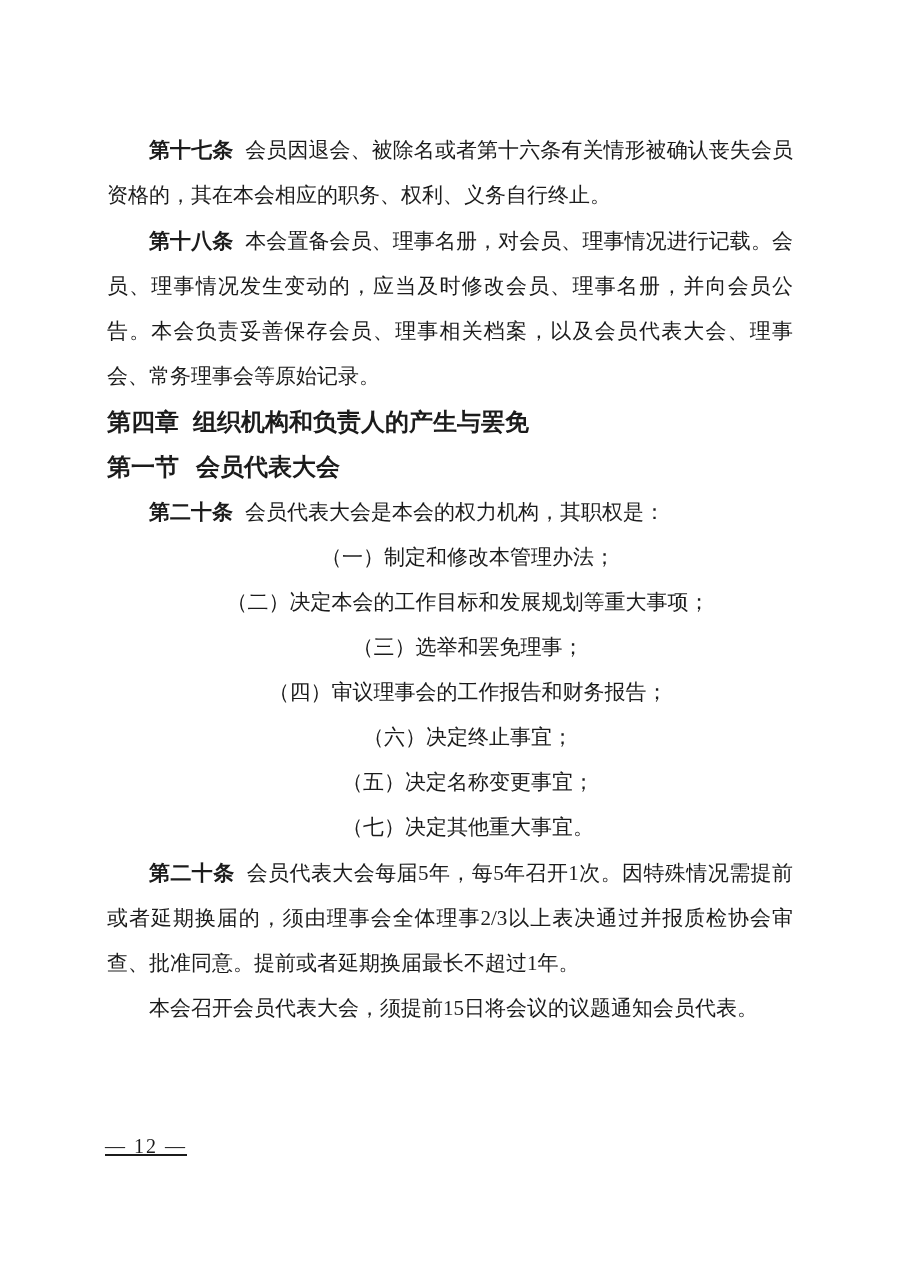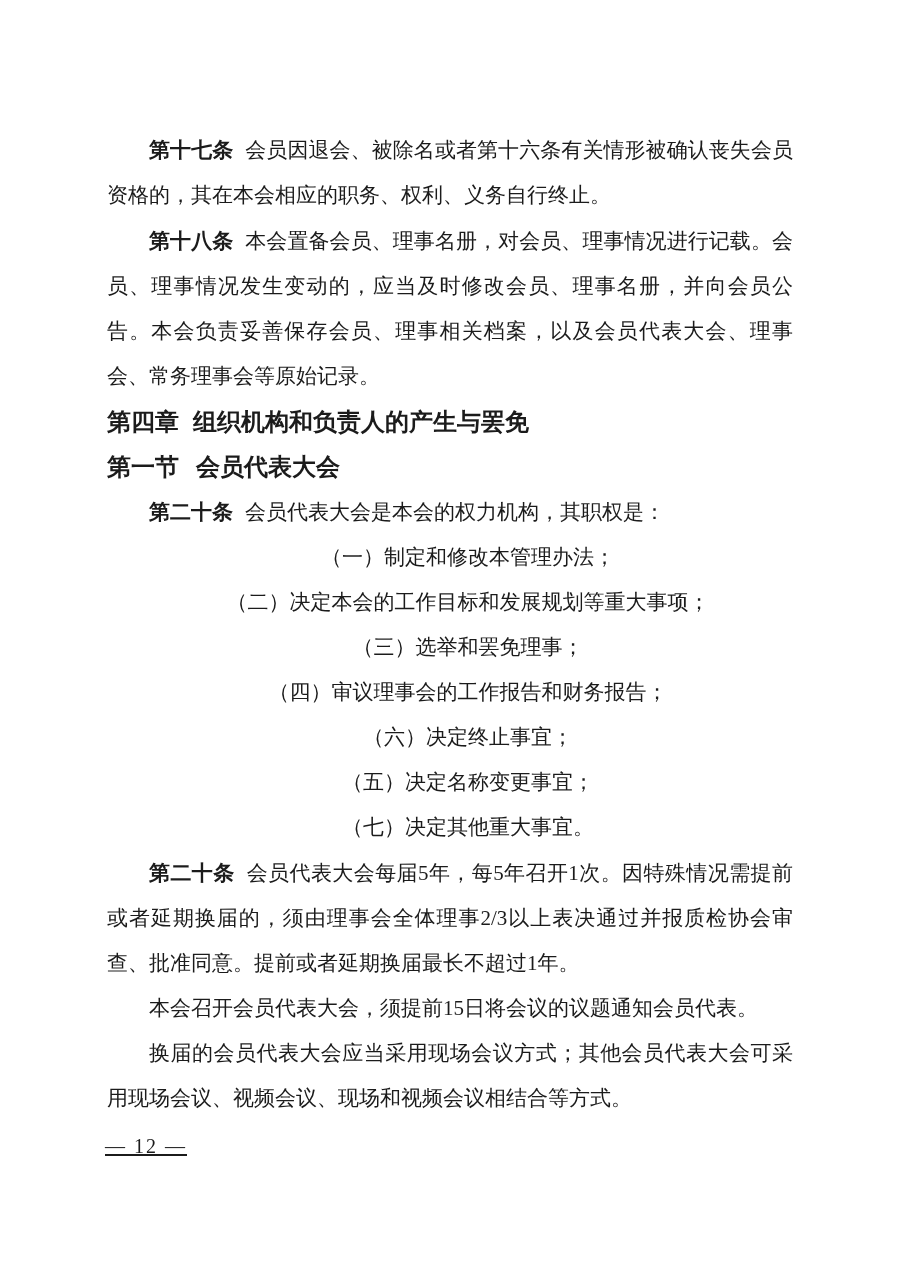--- a/index.html
+++ b/index.html
@@ -81,18 +81,17 @@
     <p class="item">（三）选举和罢免理事；</p>
     <p class="item">（四）审议理事会的工作报告和财务报告；</p>
     <p class="item">（六）决定终止事宜；</p>
     <p class="item">（五）决定名称变更事宜；</p>
     <p class="item">（七）决定其他重大事宜。</p>
 
     <p class="para"><span class="article-label">第二十条</span><span>会员代表大会每届5年，每5年召开1次。因特殊情况需提前或者延期换届的，须由理事会全体理事2/3以上表决通过并报质检协会审查、批准同意。提前或者延期换届最长不超过1年。</span></p>
 
     <p class="para">本会召开会员代表大会，须提前15日将会议的议题通知会员代表。</p>
 
-    <p class="para">换届的会员代表大会应当采用现场会议方式；其他会员代表大会可采用现场会议、视频会议、现场和视频会议相结合等方式。</p>
 
   </div>
 
   <div class="page-number">— 12 —</div>
 </div>
 
 </body></html>

